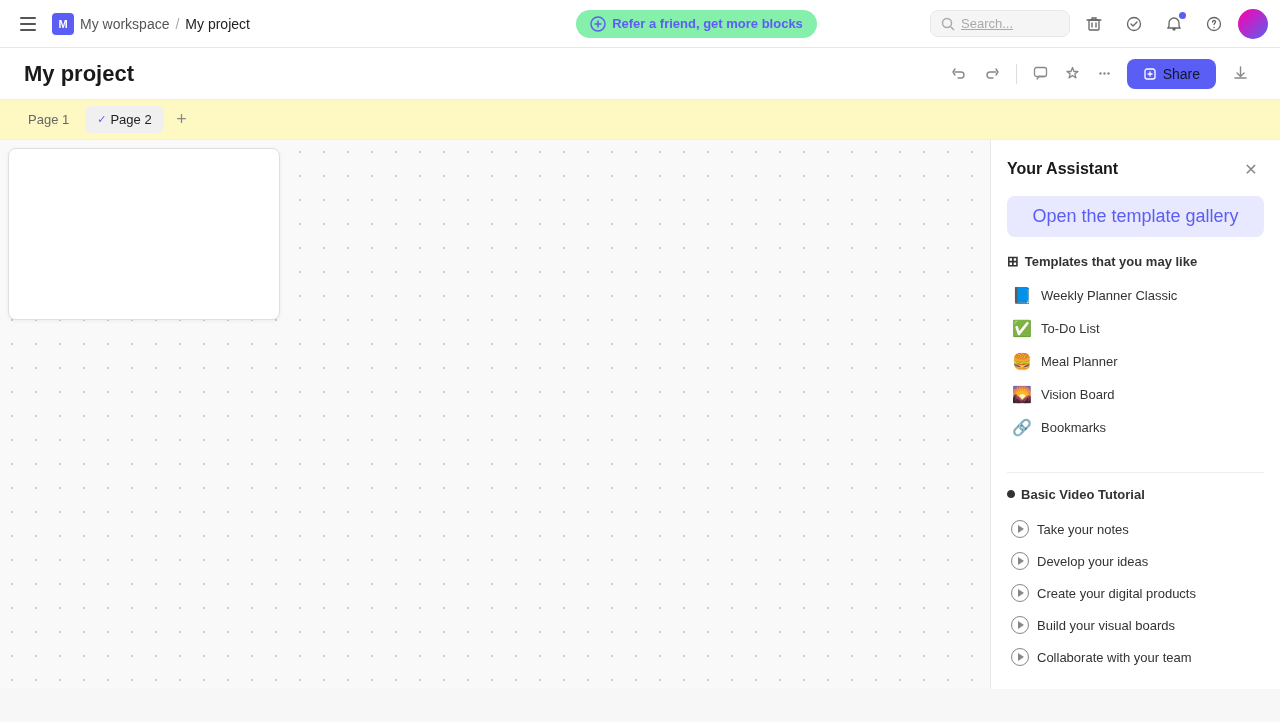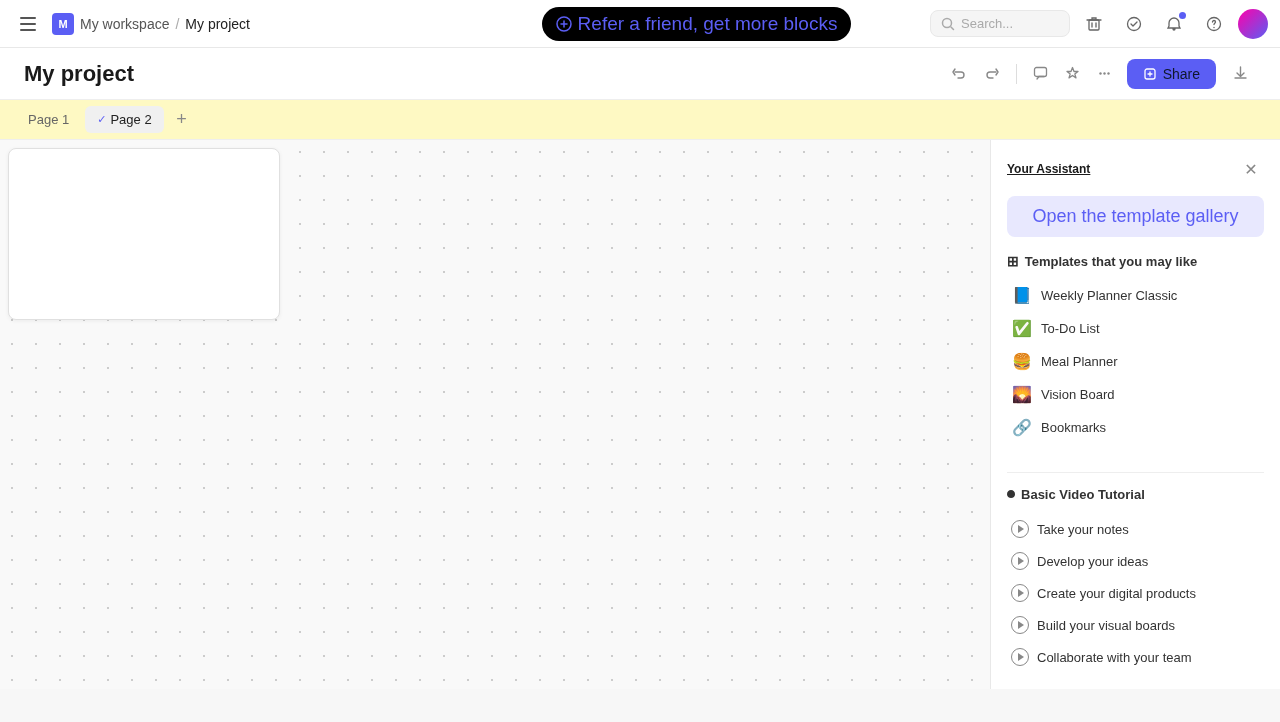--- a/index.html
+++ b/index.html
@@ -11,25 +11,25 @@
       background: #fff; border-bottom: 1px solid #e8e8e8;
       padding: 0 12px; gap: 8px;
     }
     .topnav-left { display: flex; align-items: center; gap: 8px; flex: 1; }
     .menu-icon-btn { width: 32px; height: 32px; border: none; background: none; cursor: pointer; display: flex; align-items: center; justify-content: center; border-radius: 4px; }
     .workspace-avatar { width: 22px; height: 22px; background: #5b5ef4; border-radius: 4px; display: flex; align-items: center; justify-content: center; color: #fff; font-size: 11px; font-weight: bold; }
     .breadcrumb { display: flex; align-items: center; gap: 6px; font-size: 14px; color: #555; }
     .breadcrumb-sep { color: #aaa; }
     .breadcrumb-current { color: #222; font-weight: 500; }
     .topnav-center { display: flex; align-items: center; justify-content: center; flex: 1; }
-    .refer-btn { display: flex; align-items: center; gap: 6px; background: #000000; border: none; border-radius: 20px; padding: 6px 14px; cursor: pointer; font-size: 19px; color: #5b5ef4; font-weight: 400; }
+    .refer-btn { display: flex; align-items: center; gap: 6px; background: #86efac; border: none; border-radius: 20px; padding: 6px 14px; cursor: pointer; font-size: 13px; color: #5b5ef4; font-weight: 700; }
     .topnav-right { display: flex; align-items: center; gap: 8px; }
     .icon-btn { width: 32px; height: 32px; border: none; background: none; cursor: pointer; display: flex; align-items: center; justify-content: center; border-radius: 50%; color: #555; font-size: 16px; position: relative; }
     .search-box { display: flex; align-items: center; gap: 6px; background: #f5f5f5; border: 1px solid #e8e8e8; border-radius: 8px; padding: 5px 10px; width: 140px; cursor: pointer; }
-    .search-box span { font-size: 13px; color: #aaa; }
+    .search-box span { font-size: 13px; color: #aaa; text-decoration: underline; }
     .notif-dot { position: absolute; top: 4px; right: 4px; width: 7px; height: 7px; background: #5b5ef4; border-radius: 50%; }
     .user-avatar { width: 30px; height: 30px; border-radius: 50%; background: linear-gradient(135deg, #f0a, #5b5ef4); cursor: pointer; }
 
     
     .page-toolbar { display: flex; align-items: center; height: 52px; padding: 0 24px; background: #fff; border-bottom: 1px solid #eee; gap: 8px; }
     .page-title { font-size: 22px; font-weight: 700; color: #1a1a1a; flex: 1; }
     .toolbar-icons { display: flex; align-items: center; gap: 4px; color: #888; }
     .toolbar-sep { width: 1px; height: 20px; background: #ddd; margin: 0 6px; }
     .toolbar-icon-btn { width: 28px; height: 28px; border: none; background: none; cursor: pointer; display: flex; align-items: center; justify-content: center; border-radius: 4px; color: #666; font-size: 15px; }
     .share-btn { display: flex; align-items: center; gap: 6px; background: #5b5ef4; color: #0f172a; border: none; border-radius: 8px; padding: 7px 16px; cursor: pointer; font-size: 14px; font-weight: 500; }
@@ -60,21 +60,21 @@
       border-radius: 8px; box-shadow: 0 1px 4px rgba(0,0,0,0.06);
     }
 
     
     .assistant-panel {
       width: 290px; background: #fff; border-left: 1px solid #e8e8e8;
       display: flex; flex-direction: column; overflow-y: auto;
       padding: 16px;
     }
     .assistant-header { display: flex; align-items: center; justify-content: space-between; margin-bottom: 14px; }
-    .assistant-title { font-size: 12px; font-weight: 700; color: #1a1a1a; text-decoration: underline; }
+    .assistant-title { font-size: 16px; font-weight: 700; color: #1a1a1a; }
     .close-btn { width: 26px; height: 26px; border: none; background: none; cursor: pointer; display: flex; align-items: center; justify-content: center; border-radius: 4px; color: #888; font-size: 16px; }
 
     .open-gallery-btn {
       width: 100%; padding: 10px; background: #e8e8fe; border: none;
       border-radius: 8px; color: #5b5ef4; font-size: 18px; font-weight: 500;
       cursor: pointer; margin-bottom: 16px;
     }
 
     .section-title { font-size: 13px; font-weight: 600; color: #333; margin-bottom: 10px; display: flex; align-items: center; gap: 6px; }
 

